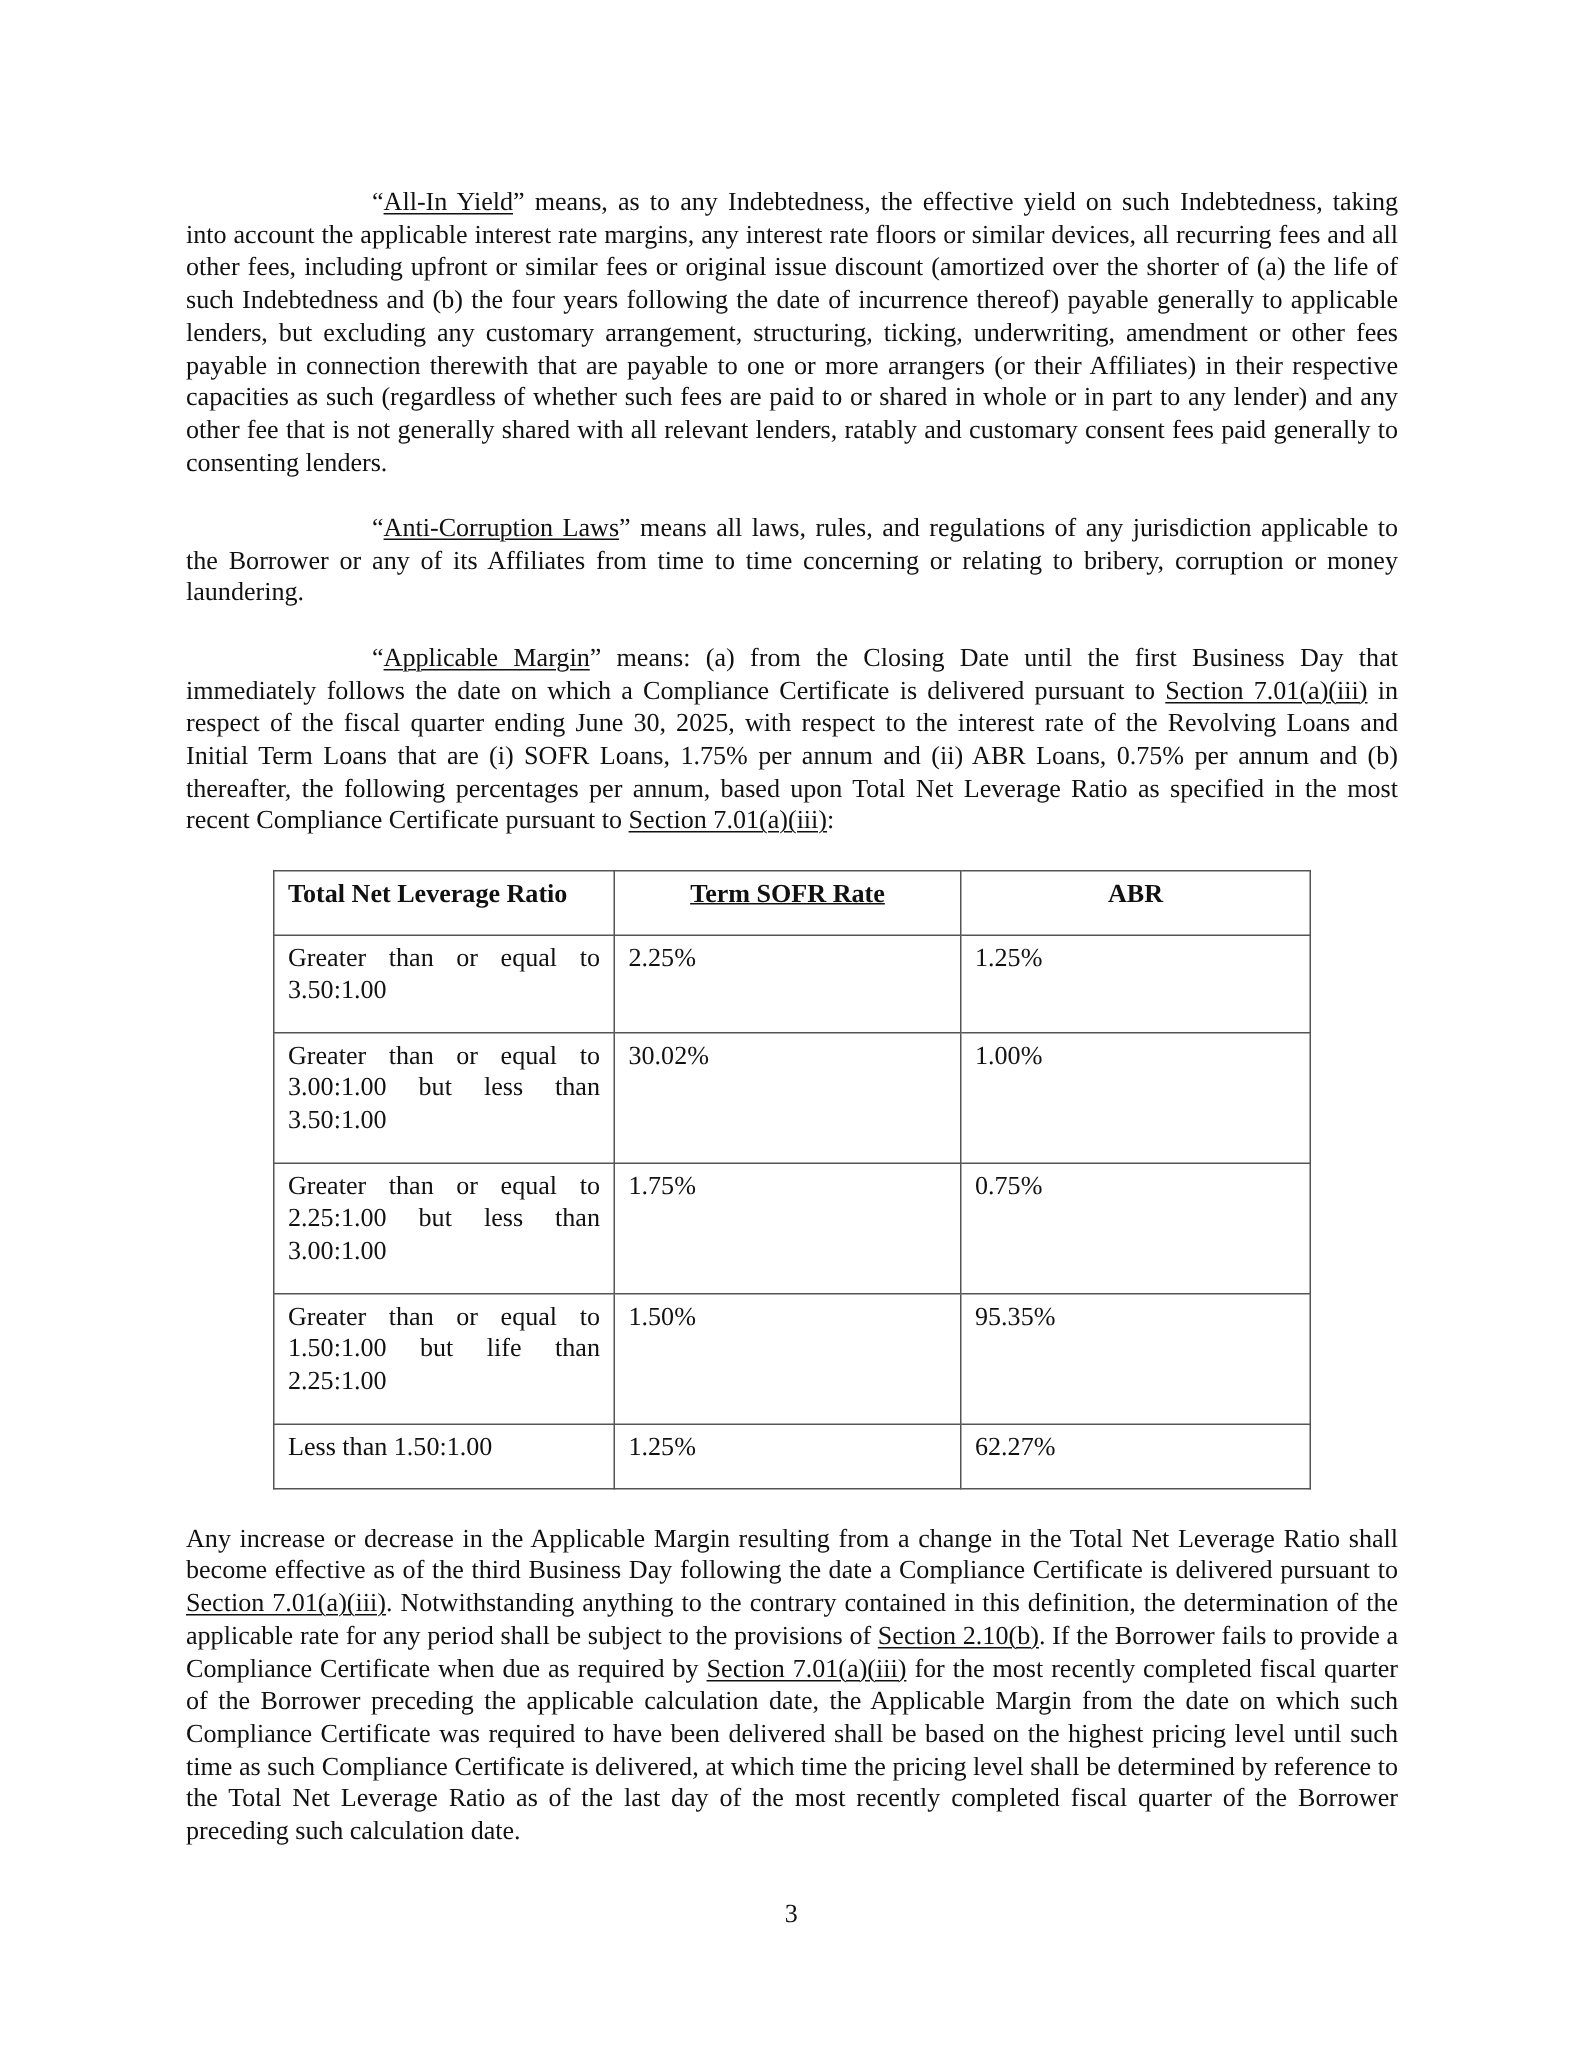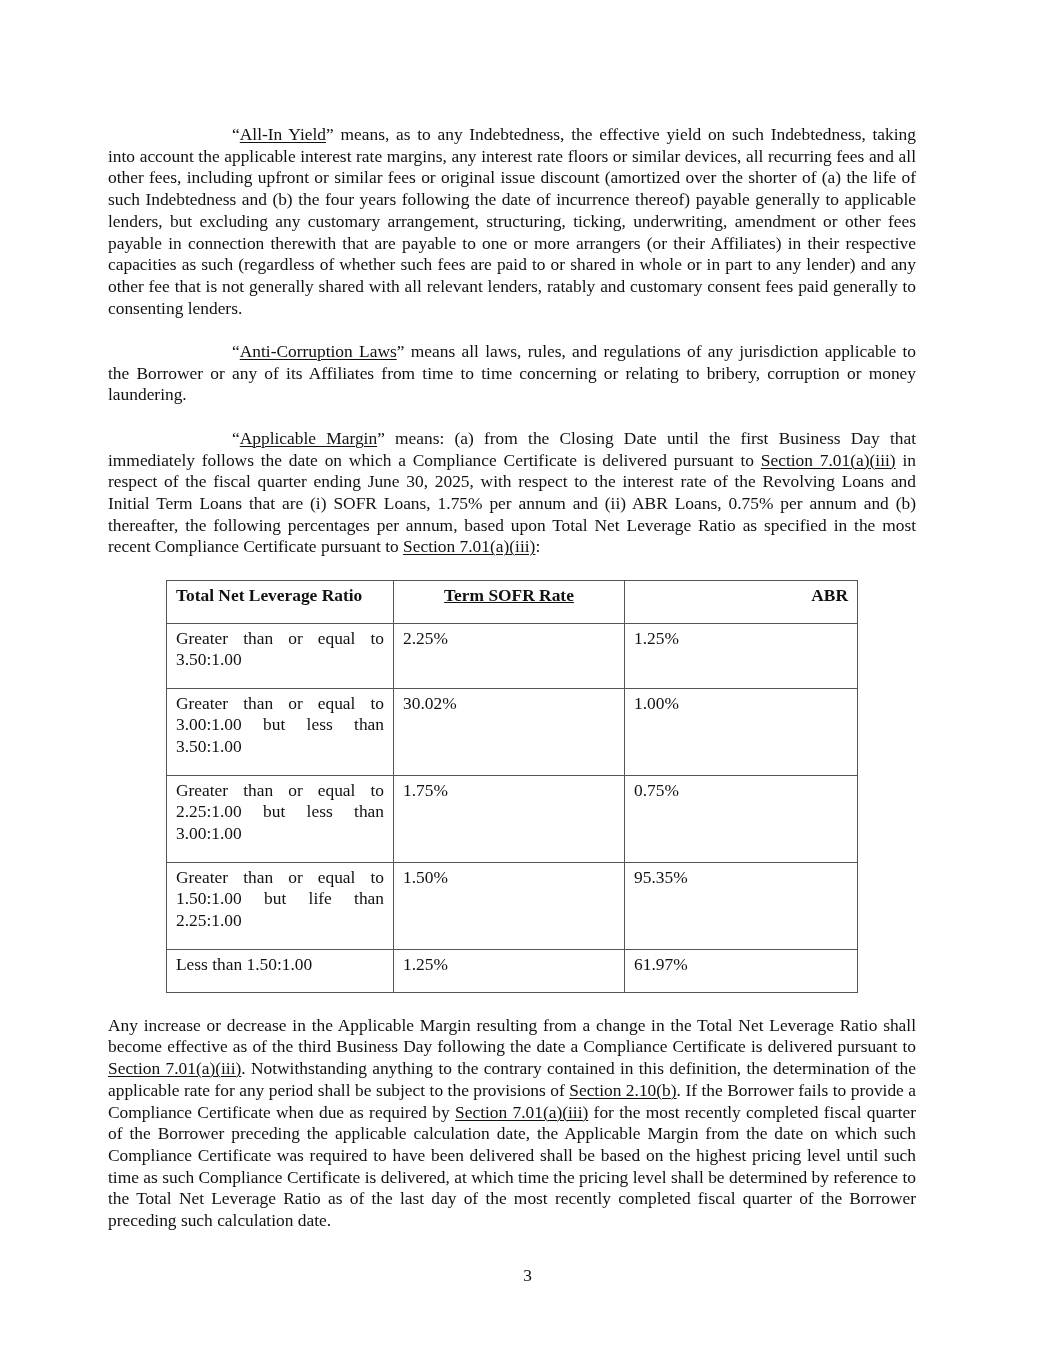--- a/index.html
+++ b/index.html
@@ -2,38 +2,38 @@
 <html><head>
 <meta charset="utf-8">
 <style>
   html, body { margin: 0; padding: 0; background: #ffffff; }
   body {
     width: 1055px; height: 1365px; position: relative; overflow: hidden;
     font-family: "Liberation Serif", "DejaVu Serif", serif;
     color: #111111;
   }
   .page {
-    position: absolute; left: 108px; top: 124px; width: 808px;
+    position: absolute; left: 124px; top: 124px; width: 808px;
     font-size: 17.4px; line-height: 21.7px;
   }
   .para { text-align: justify; margin: 0 0 21.7px 0; }
   .para.indent { text-indent: 124px; }
   .u { text-decoration: underline; text-underline-offset: 2px; text-decoration-thickness: 1px; }
   table.margin-table {
     border-collapse: collapse; margin: 12px 0 22px 58px;
     width: 692px; table-layout: fixed;
   }
   table.margin-table th, table.margin-table td {
     border: 1px solid #555555; vertical-align: top;
     padding: 4px 9px 12px 9px; font-size: 17.4px; line-height: 21.7px;
   }
   table.margin-table th { font-weight: bold; height: 22px; padding-bottom: 16px; }
   table.margin-table th.c1 { text-align: left; width: 208px; margin-left: 10px; }
   table.margin-table th.c2 { text-align: center; width: 212px; text-decoration: underline; }
-  table.margin-table th.c3 { text-align: right; }
+  table.margin-table th.c3 { text-align: center; }
   table.margin-table td.ratio { text-align: justify; text-align-last: left; margin-top: 32px; }
   table.margin-table td.num { text-align: left; }
   td.ratio .line { display: block; text-align: justify; text-align-last: justify; }
   td.ratio .line.last { text-align-last: left; }
   .page-number {
     position: absolute; top: 1265px; left: 0; width: 1055px; text-align: center;
     font-size: 17.4px;
   }
 </style>
 </head>
@@ -88,21 +88,21 @@
             <span class="line last">2.25:1.00</span>
           </td>
           <td class="num">1.50%</td>
           <td class="num">95.35%</td>
         </tr>
         <tr style="height: 43px;">
           <td class="ratio">
             <span class="line last">Less than 1.50:1.00</span>
           </td>
           <td class="num">1.25%</td>
-          <td class="num">61.97%</td>
+          <td class="num">62.27%</td>
         </tr>
       </tbody>
   </table>
 
   <div id="closing">
       <p class="para"><span>Any increase or decrease in the Applicable Margin resulting from a change in the Total Net Leverage Ratio shall become effective as of the third Business Day following the date a Compliance Certificate is delivered pursuant to </span><span class="u">Section 7.01(a)(iii)</span><span>. Notwithstanding anything to the contrary contained in this definition, the determination of the applicable rate for any period shall be subject to the provisions of </span><span class="u">Section 2.10(b)</span><span>.  If the Borrower fails to provide a Compliance Certificate when due as required by </span><span class="u">Section 7.01(a)(iii)</span><span> for the most recently completed fiscal quarter of the Borrower preceding the applicable calculation date, the Applicable Margin from the date on which such Compliance Certificate was required to have been delivered shall be based on the highest pricing level until such time as such Compliance Certificate is delivered, at which time the pricing level shall be determined by reference to the Total Net Leverage Ratio as of the last day of the most recently completed fiscal quarter of the Borrower preceding such calculation date.</span></p>
     </div>
 </div>
 
 <div class="page-number">3</div>

